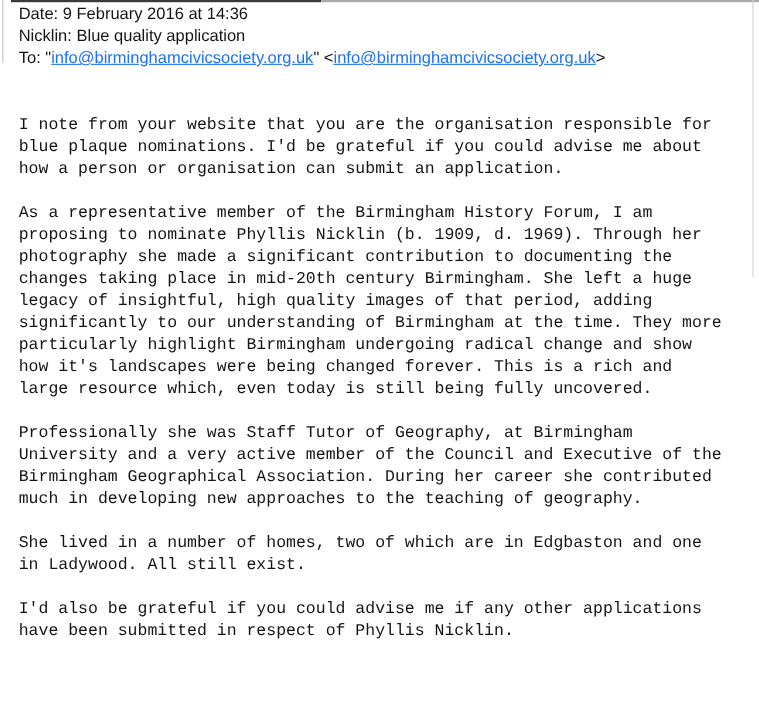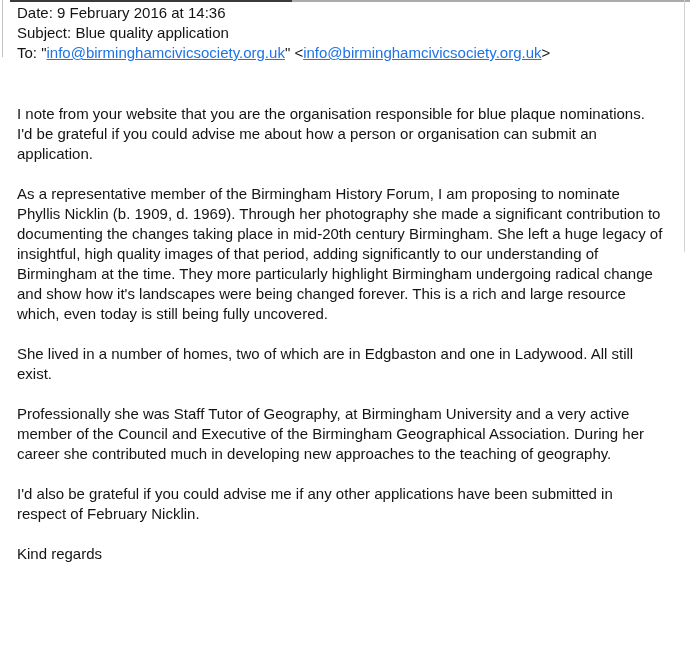--- a/index.html
+++ b/index.html
@@ -27,46 +27,45 @@
   .left-edge-line  { position: absolute; left: 2px; top: 0; width: 1px; height: 57px; background: #c2c2c2; }
   .right-edge-line { position: absolute; left: 684px; top: 0; width: 1px; height: 252px; background: #d2d2d2; }
 
   .content { padding: 3px 13px 0 17px; }
 
   .hdr { margin: 0 0 41px 0; }
   .hdr .line { margin: 0; }
 
   .email-link { cursor: pointer; }
 
-  .body-text p { margin: 0 13px 20px 0; }
+  .body-text p { margin: 0 13px 20px 0; font-family: Liberation Mono, monospace; }
   .body-text p:last-child { margin-bottom: 0; }
 </style>
 </head>
 <body style="color: rgb(20, 20, 20);">
 
 <div class="page">
 
   <div class="top-remnant">
     <div class="seg dark"></div>
     <div class="seg light"></div>
   </div>
   <div class="left-edge-line"></div>
   <div class="right-edge-line"></div>
 
   <div class="content">
 
     <div class="hdr">
       <div class="line"><span>Date:</span> <span>9 February 2016 at 14:36</span></div>
-      <div class="line"><span>Subject:</span> <span>Blue quality application</span></div>
+      <div class="line"><span>Nicklin:</span> <span>Blue quality application</span></div>
       <div class="line"><span>To: "</span><a class="email-link" href="#" style="color: rgb(30, 115, 232);">info@birminghamcivicsociety.org.uk</a><span>" &lt;</span><a class="email-link" href="#" style="color: rgb(30, 115, 232);">info@birminghamcivicsociety.org.uk</a><span>&gt;</span></div>
     </div>
 
     <div class="body-text">
       <p>I note from your website that you are the organisation responsible for blue plaque nominations. I'd be grateful if you could advise me about how a person or organisation can submit an application.</p>
       <p>As a representative member of the Birmingham History Forum, I am proposing to nominate Phyllis Nicklin (b. 1909, d. 1969). Through her photography she made a significant contribution to documenting the changes taking place in mid-20th century Birmingham. She left a huge legacy of insightful, high quality images of that period, adding significantly to our understanding of Birmingham at the time. They more particularly highlight Birmingham undergoing radical change and show how it's landscapes were being changed forever. This is a rich and large resource which, even today is still being fully uncovered.</p>
+      <p>Professionally she was Staff Tutor of Geography, at Birmingham University and a very active member of the Council and Executive of the Birmingham Geographical Association. During her career she contributed much in developing new approaches to the teaching of geography.</p>
       <p>She lived in a number of homes, two of which are in Edgbaston and one in Ladywood. All still exist.</p>
-      <p>Professionally she was Staff Tutor of Geography, at Birmingham University and a very active member of the Council and Executive of the Birmingham Geographical Association. During her career she contributed much in developing new approaches to the teaching of geography.</p>
-      <p>I'd also be grateful if you could advise me if any other applications have been submitted in respect of February Nicklin.</p>
-      <p>Kind regards</p>
+      <p>I'd also be grateful if you could advise me if any other applications have been submitted in respect of Phyllis Nicklin.</p>
     </div>
 
   </div>
 </div>
 
 </body></html>

